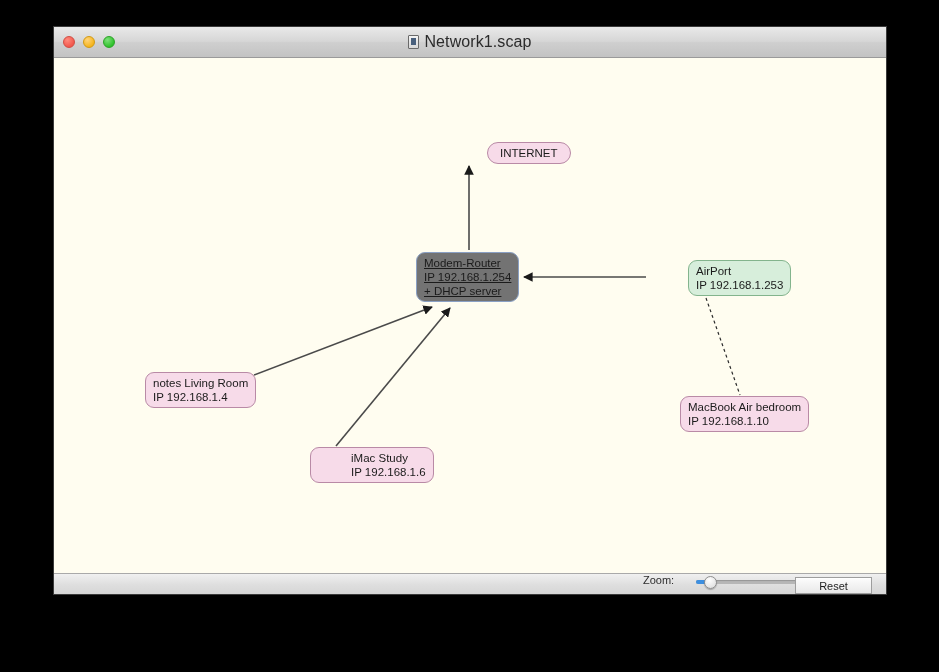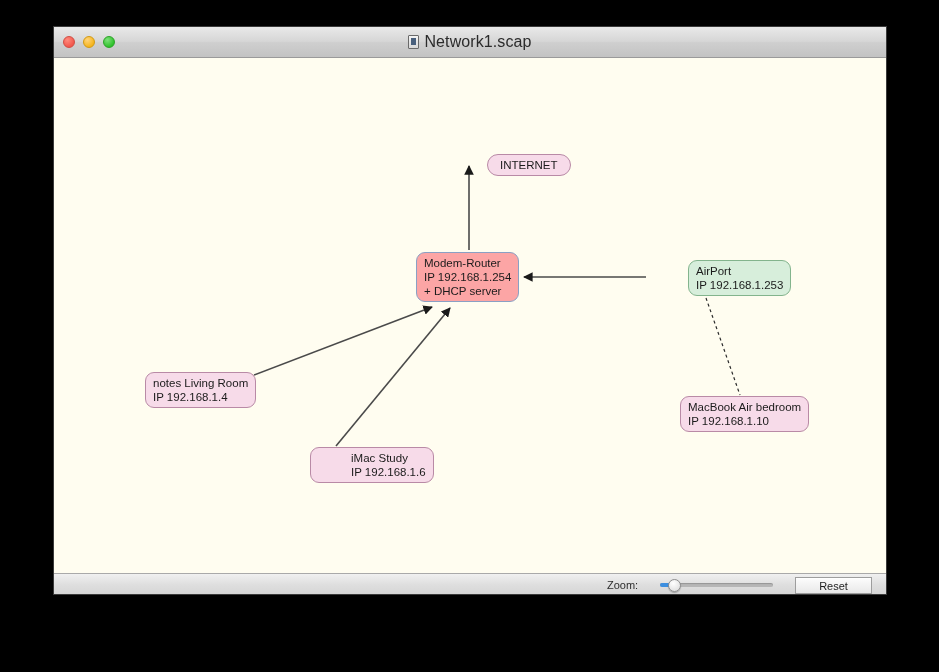--- a/index.html
+++ b/index.html
@@ -120,21 +120,21 @@
     position: absolute;
     box-sizing: border-box;
     border-radius: 9px;
     padding: 3px 7px;
     font-size: 11.5px;
     line-height: 14px;
     color: #1b1b1b;
     white-space: pre;
   }
   .node.pink  { background: #f7dbe9; border: 1px solid #b98aa6; }
-  .node.blue  { background: #fca5a5; border: 1px solid #8aa0c4; }
+  .node.blue  { background: #737373; border: 1px solid #8aa0c4; text-decoration: underline; }
   .node.green { background: #d7eedb; border: 1px solid #83b48d; margin-left: 40px; }
 
   .node.pill {
     border-radius: 999px;
     padding: 3px 12px;
   }
 
   
   #statusbar {
     position: relative;
@@ -148,25 +148,25 @@
   #notes-count {
     position: absolute;
     left: 0; right: 0;
     text-align: center;
     font-size: 11px;
     color: #333;
   }
 
   #zoom-group {
     position: absolute;
-    left: 553px;
+    left: 589px;
     top: 0;
     height: 22px;
     display: flex;
-    align-items: center;
+    align-items: flex-start;
     gap: 22px;
   }
   #zoom-label {
     font-size: 11px;
     color: #2d2d2d;
   }
   #zoom-slider {
     position: relative;
     width: 113px;
     height: 16px;
@@ -253,21 +253,21 @@
 
         <line x1="592" y1="219" x2="470" y2="219" stroke="#4a4a4a" stroke-width="1.6" marker-end="url(#arrowhead)"></line>
 
         <line x1="200" y1="317" x2="378" y2="249" stroke="#4a4a4a" stroke-width="1.6" marker-end="url(#arrowhead)"></line>
 
         <line x1="282" y1="388" x2="396" y2="250" stroke="#4a4a4a" stroke-width="1.6" marker-end="url(#arrowhead)"></line>
 
         <line x1="652" y1="240" x2="686" y2="337" stroke="#2a2a2a" stroke-width="1.2" stroke-dasharray="3 3"></line>
       </svg>
 
-      <div class="node pill pink" style="left:433px; top:96px;">INTERNET</div>
+      <div class="node pill pink" style="left:433px; top:84px;">INTERNET</div>
 
       <div class="node blue" style="left:362px; top:194px;">Modem-Router
 IP 192.168.1.254
 + DHCP server</div>
 
       <div class="node green" style="left:594px; top:202px;">AirPort
 IP 192.168.1.253</div>
 
       <div class="node pink" style="left:91px; top:314px;">notes Living Room
 IP 192.168.1.4</div>

